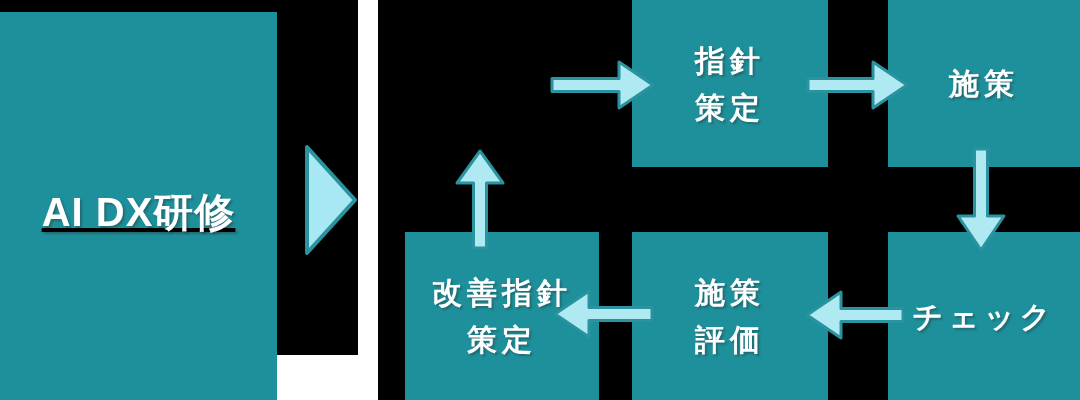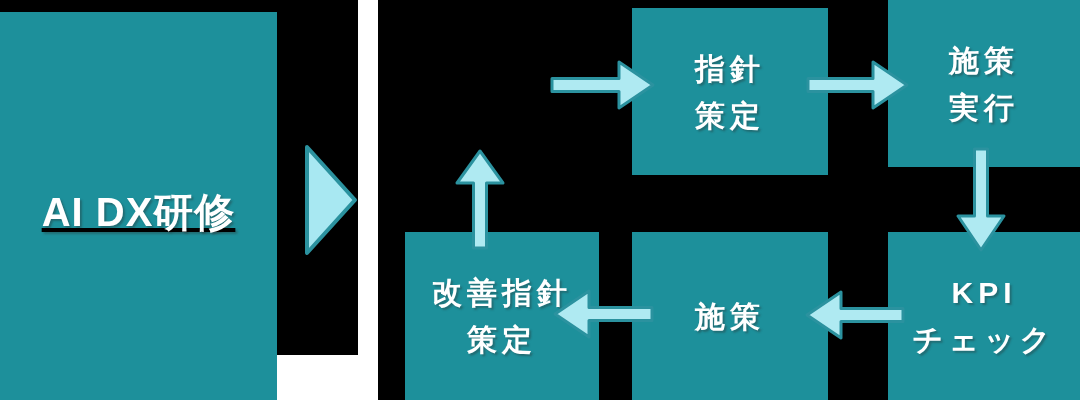--- a/index.html
+++ b/index.html
@@ -39,21 +39,21 @@
     stroke-width:3;
     stroke-linejoin:round;
   }
   svg.flow-arrow polygon.tri{
     fill:var(--triangle-fill,#a8e8f2);
     stroke-width:4;
   }
   
   #intro-box{left:0;top:12px;width:277px;height:400px;text-decoration:underline;}
   #box-survey{left:381px;top:0;width:194px;height:167px;}
-  #box-guideline{left:632px;top:8px;width:196px;height:167px;}
+  #box-guideline{left:632px;top:0;width:196px;height:167px;}
   #box-execute{left:888px;top:0;width:192px;height:167px;}
   #box-improve{left:381px;top:232px;width:194px;height:168px;margin-left:24px;}
   #box-evaluate{left:632px;top:232px;width:196px;height:168px;}
   #box-kpi{left:888px;top:232px;width:192px;height:168px;}
   #white-strip{left:358px;top:0;width:20px;height:400px;}
   #white-bottom{left:277px;top:355px;width:81px;height:45px;}
   #arrow-transition{left:305px;top:145px;}
   #arrow-1{left:552px;top:62px;}
   #arrow-2{left:808px;top:62px;}
   #arrow-3{left:958px;top:149px;}
@@ -78,34 +78,33 @@
   </svg>
 
 
   <div class="teal-box" id="box-guideline">
     <span class="box-line">指針</span>
     <span class="box-line">策定</span>
   </div>
 
   <div class="teal-box" id="box-execute">
     <span class="box-line">施策</span>
-    <span class="box-line">実行</span>
   </div>
 
   <div class="teal-box" id="box-improve">
     <span class="box-line">改善指針</span>
     <span class="box-line">策定</span>
   </div>
 
   <div class="teal-box" id="box-evaluate">
     <span class="box-line">施策</span>
+    <span class="box-line">評価</span>
   </div>
 
   <div class="teal-box" id="box-kpi">
-    <span class="box-line">KPI</span>
     <span class="box-line">チェック</span>
   </div>
 
   <svg class="flow-arrow" id="arrow-1" width="101" height="46" viewBox="0 0 101 46">
     <polygon points="0,16.5 67,16.5 67,0 101,23 67,46 67,29.5 0,29.5"></polygon>
   </svg>
 
   <svg class="flow-arrow" id="arrow-2" width="99" height="46" viewBox="0 0 99 46">
     <polygon points="0,16.5 65,16.5 65,0 99,23 65,46 65,29.5 0,29.5"></polygon>
   </svg>

